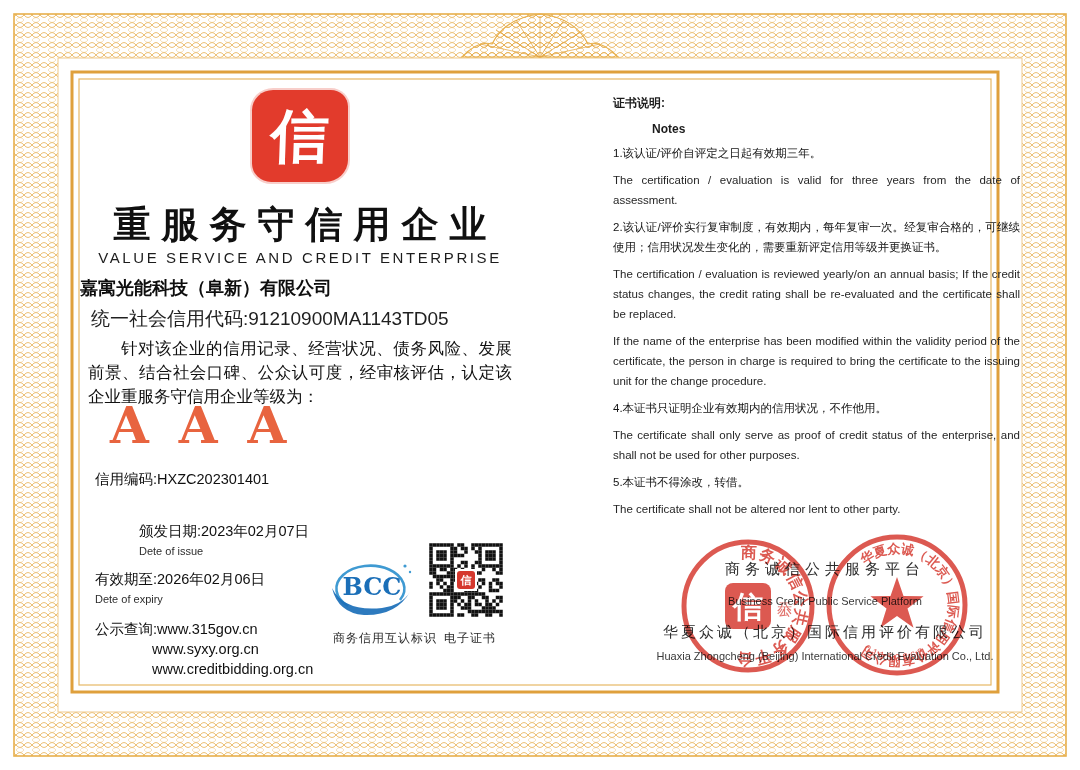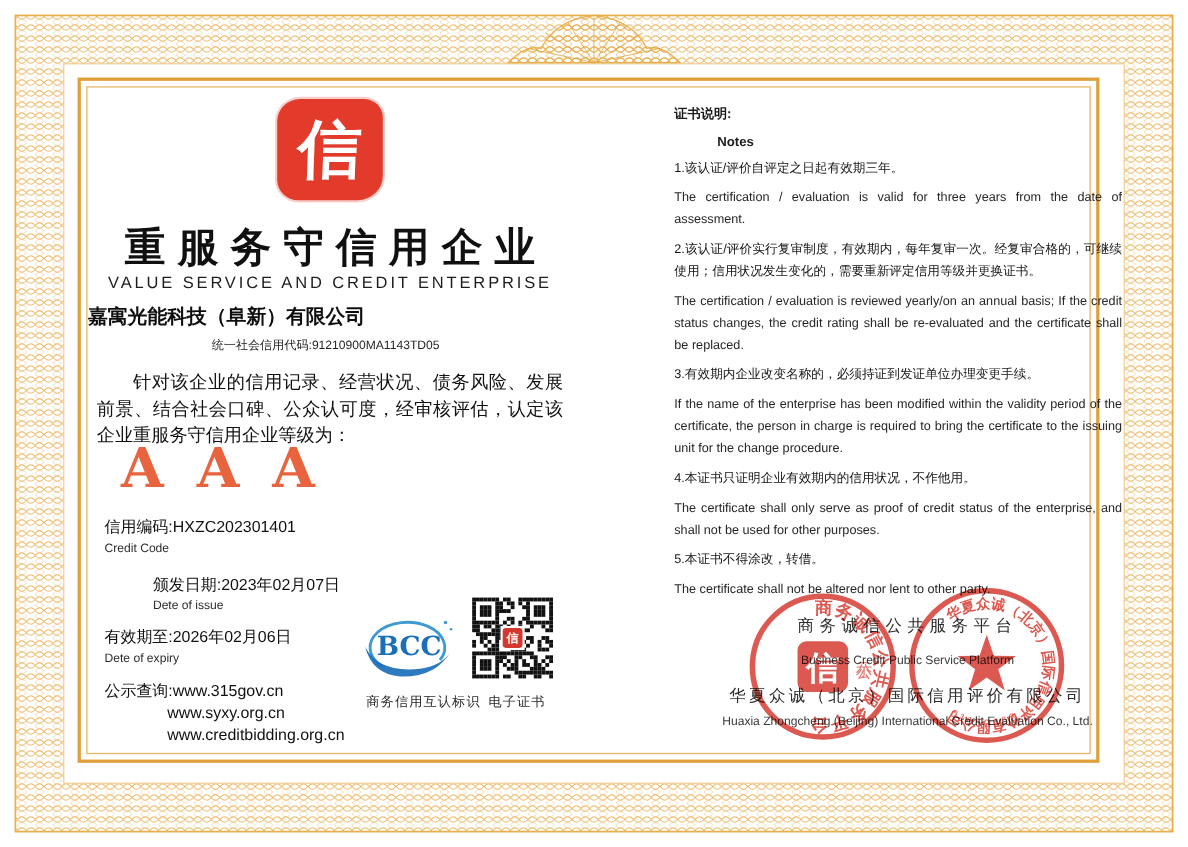--- a/index.html
+++ b/index.html
@@ -12,21 +12,21 @@
   .seal-logo{left:252px;top:90px;width:96px;height:92px;background:#e23b2c;
     border-radius:22% 18% 24% 20%;display:flex;align-items:center;justify-content:center;
     box-shadow:0 0 0 2px rgba(226,59,44,.25);}
   .seal-logo span{color:#fff;font-size:58px;font-weight:bold;line-height:1;transform:skewX(-2deg);}
   
   .title{left:80px;top:200px;width:440px;text-align:center;font-family:"Liberation Serif", serif;
     font-weight:bold;font-size:37px;letter-spacing:11px;text-indent:11px;color:#101010;}
   .subtitle{left:80px;top:249px;width:440px;text-align:center;font-size:15px;letter-spacing:2.6px;
     color:#1c1c1c;font-weight:500;}
   .company{left:80px;top:276px;width:440px;font-size:18px;font-weight:bold;color:#0e0e0e;}
-  .uscc{left:76px;top:306px;width:440px;text-align:center;font-size:11px;color:#1f1f1f;}
+  .uscc{left:91px;top:306px;width:440px;font-size:19px;color:#1f1f1f;}
   .statement{left:88px;top:337px;width:424px;font-size:16.5px;line-height:1.45;color:#111;
     text-align:justify;text-indent:2em;}
   .rating{left:80px;top:396px;width:440px;font-family:"DejaVu Serif", serif;
     font-weight:bold;font-size:50px;color:#e8643f;letter-spacing:30px;text-indent:30px;}
   
   .field{left:95px;width:320px;}
   .f1{top:470px;} .f2{top:522px;margin-left:44px;} .f3{top:570px;}
   .f-label{font-size:14.5px;color:#101010;}
   .f-sub{font-size:11px;color:#2d2d2d;margin-top:4px;}
   .query{left:95px;top:619px;width:320px;font-size:14.5px;color:#101010;line-height:20px;}
@@ -97,21 +97,20 @@
   <div class="abs title">重服务守信用企业</div>
   <div class="abs subtitle">VALUE SERVICE AND CREDIT ENTERPRISE</div>
   <div class="abs company">嘉寓光能科技（阜新）有限公司</div>
   <div class="abs uscc">统一社会信用代码:91210900MA1143TD05</div>
 
   <div class="abs statement">针对该企业的信用记录、经营状况、债务风险、发展前景、结合社会口碑、公众认可度，经审核评估，认定该企业重服务守信用企业等级为：</div>
   <div class="abs rating">AAA</div>
 
   <div class="abs field f1">
     <div class="f-label">信用编码:HXZC202301401</div>
-    <div class="f-sub">Credit Code</div>
   </div>
   <div class="abs field f2">
     <div class="f-label">颁发日期:2023年02月07日</div>
     <div class="f-sub">Dete of issue</div>
   </div>
   <div class="abs field f3">
     <div class="f-label">有效期至:2026年02月06日</div>
     <div class="f-sub">Dete of expiry</div>
   </div>
 
@@ -391,21 +390,20 @@
   </div>
   <div class="abs qr-caption">电子证书</div>
 
   <div class="abs notes">
     <div class="h">证书说明:</div>
     <div class="h2">Notes</div>
     <p class="zh">1.该认证/评价自评定之日起有效期三年。</p>
     <p class="en">The certification / evaluation is valid for three years from the date of assessment.</p>
     <p class="zh">2.该认证/评价实行复审制度，有效期内，每年复审一次。经复审合格的，可继续使用；信用状况发生变化的，需要重新评定信用等级并更换证书。</p>
     <p class="en">The certification / evaluation is reviewed yearly/on an annual basis; If the credit status changes, the credit rating shall be re-evaluated and the certificate shall be replaced.</p>
-    <p class="zh">3.有效期内企业改变名称的，必须持证到发证单位办理变更手续。</p>
     <p class="en">If the name of the enterprise has been modified within the validity period of the certificate, the person in charge is required to bring the certificate to the issuing unit for the change procedure.</p>
     <p class="zh">4.本证书只证明企业有效期内的信用状况，不作他用。</p>
     <p class="en">The certificate shall only serve as proof of credit status of the enterprise, and shall not be used for other purposes.</p>
     <p class="zh">5.本证书不得涂改，转借。</p>
     <p class="en">The certificate shall not be altered nor lent to other party.</p>
   </div>
 
   <div class="abs issuer">
     <div class="pzh">商务诚信公共服务平台</div>
     <div class="pen">Business Credit Public Service Platform</div>

